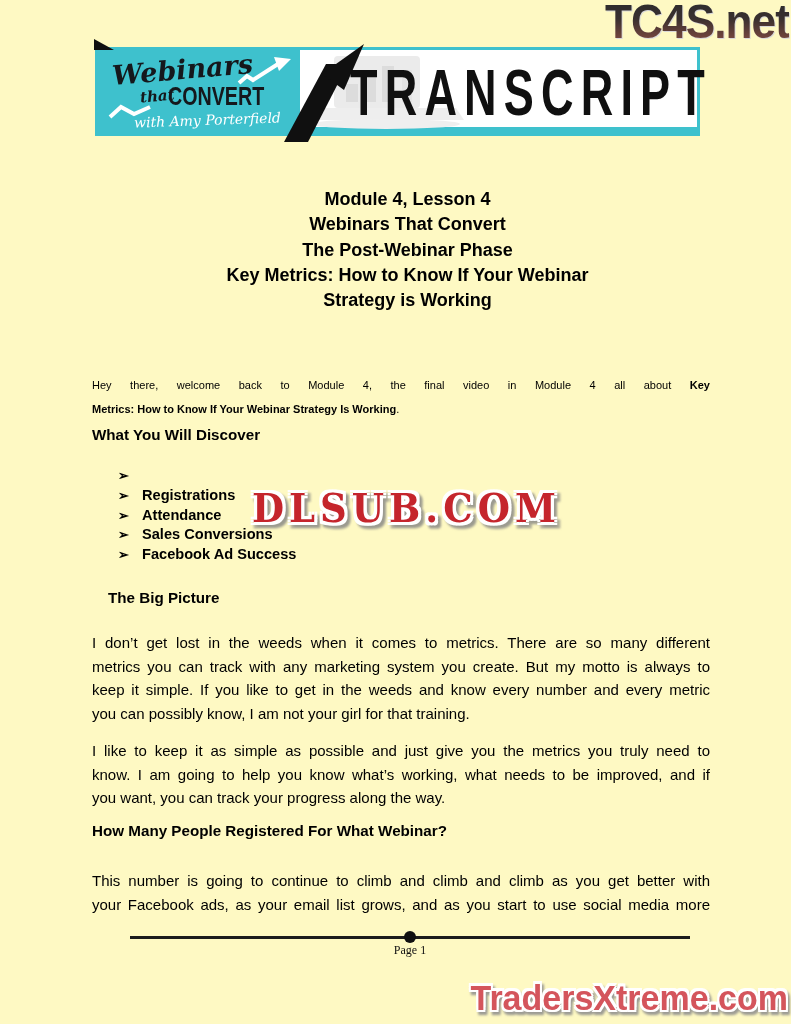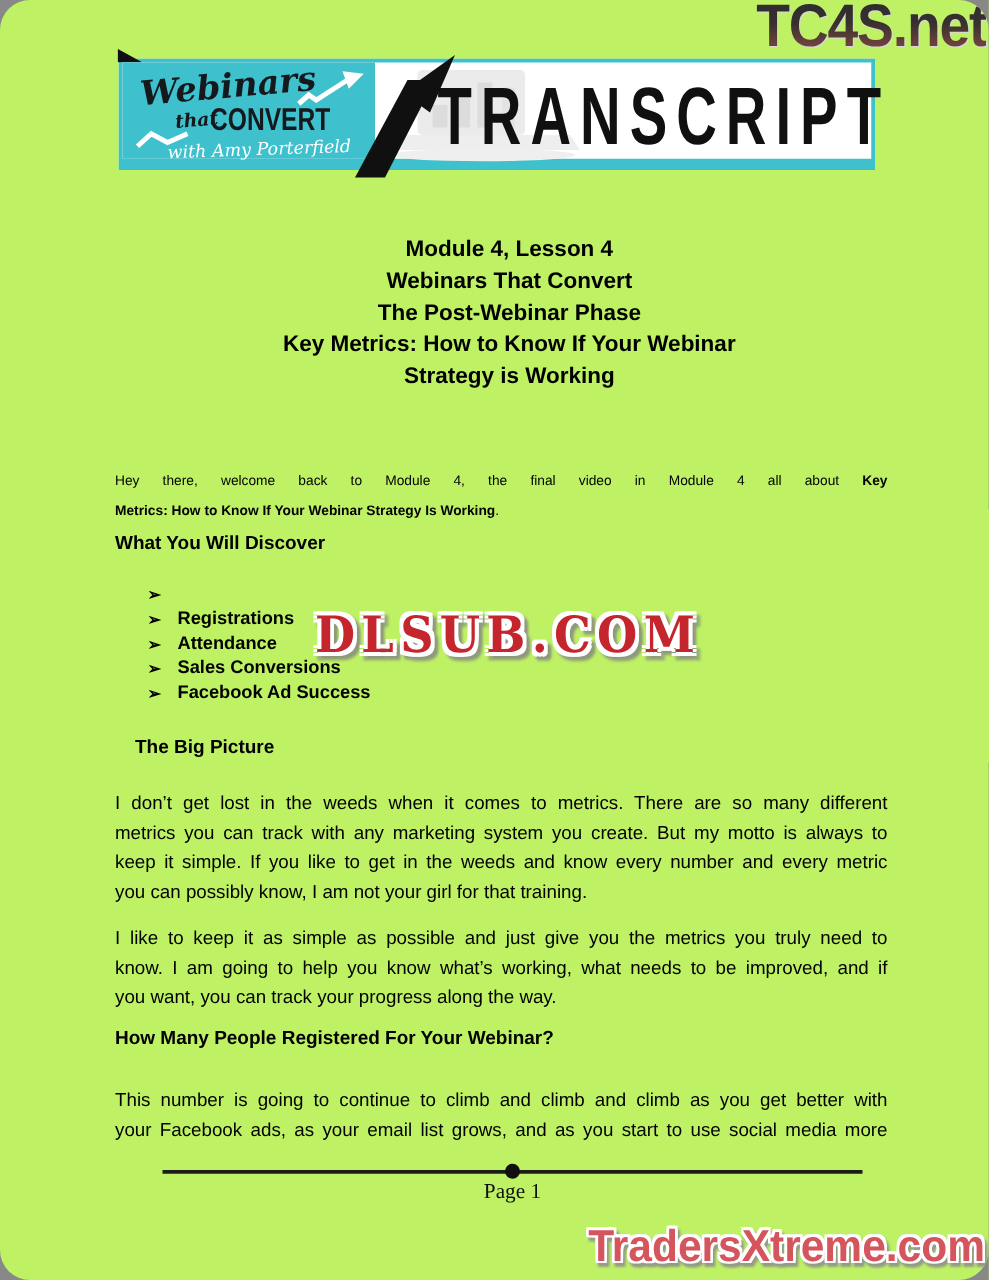--- a/index.html
+++ b/index.html
@@ -1,21 +1,21 @@
 <!DOCTYPE html>
 <html style="--teal: #3ec1cd; --watermark-red: #e8302e; --dlsub-red: #c5252c; --traders-red: #d4555c;"><head>
 <meta charset="utf-8">
 <style>
   :root{
     --teal:#3ec1cd; --watermark-red:#e8302e; --dlsub-red:#c5252c;
     --traders-red:#d4555c; --ink:#111;
   }
   *{box-sizing:border-box; margin:0; padding:0;}
   body{background:#888; font-family:"Liberation Sans",sans-serif;}
-  .page{position:relative; width:791px; height:1024px; background:#bef264; margin:0 auto; overflow:hidden;border-radius:24px;}
+  .page{position:relative; width:791px; height:1024px; background:#fef9c3; margin:0 auto; overflow:hidden;}
 
   
   .tc4s{position:absolute; top:-6px; right:2px; font-family:"Liberation Sans",sans-serif;
     font-weight:bold; font-size:48px; letter-spacing:-1px; transform:scale(.92,1); transform-origin:top right;
     background:linear-gradient(180deg,#2c2c2e 10%,#39302f 45%,#6f443c 78%,#8d564c 100%);
     -webkit-background-clip:text; background-clip:text; color:transparent;
     filter:drop-shadow(1px 1px 0 #d8d8d8); z-index:6;}
 
   
   .banner{position:absolute; left:95px; top:47px; width:605px; height:89px; background:#fff;
@@ -63,21 +63,21 @@
     font-weight:bold; font-size:37px; letter-spacing:5px; color:var(--dlsub-red); transform:scaleY(1.08);
     transform-origin:left top; white-space:nowrap;
     text-shadow:-3px -3px 0 #fff,3px -3px 0 #fff,-3px 3px 0 #fff,3px 3px 0 #fff,
       0 -3px 0 #fff,0 3px 0 #fff,-3px 0 0 #fff,3px 0 0 #fff;
     filter:drop-shadow(3px 3px 1px rgba(130,130,130,.8));}
 
   
   .foot-line{position:absolute; left:130px; top:936px; width:560px; height:3px; background:#1c1c1c;}
   .foot-dot{position:absolute; left:404px; top:931px; width:12px; height:12px; border-radius:50%; background:#101010;}
   .page-num{position:absolute; left:130px; top:943px; width:560px; text-align:center;
-    font-family:"Liberation Serif",serif; font-size:17px; color:#111;}
+    font-family:"Liberation Serif",serif; font-size:12px; color:#111;}
 
   
   .traders{position:absolute; right:3px; top:977px; font-weight:bold; font-size:34px; letter-spacing:0;
     color:var(--traders-red); white-space:nowrap; transform:scaleY(1.05); transform-origin:top right;
     text-shadow:-2px -2px 0 #fff,2px -2px 0 #fff,-2px 2px 0 #fff,2px 2px 0 #fff,
       0 -2px 0 #fff,0 2px 0 #fff,-2px 0 0 #fff,2px 0 0 #fff;
     filter:drop-shadow(2px 3px 1px rgba(140,140,140,.85)); z-index:8;}
 </style>
 </head>
 <body>
@@ -167,21 +167,21 @@
 keep it simple. If you like to get in the weeds and know every number and every metric</div>
     <div>you can possibly know, I am not your girl for that training.</div>
   </div>
 
   <div class="col para p2">
     <div class="jlines">I like to keep it as simple as possible and just give you the metrics you truly need to
 know. I am going to help you know what’s working, what needs to be improved, and if</div>
     <div>you want, you can track your progress along the way.</div>
   </div>
 
-  <div class="col reg h-bold">How Many People Registered For Your Webinar?</div>
+  <div class="col reg h-bold">How Many People Registered For What Webinar?</div>
 
   <div class="col para p3">
     <div class="jlines">This number is going to continue to climb and climb and climb as you get better with
 your Facebook ads, as your email list grows, and as you start to use social media more</div>
   </div>
 
   <div class="foot-line"></div>
   <div class="foot-dot"></div>
   <div class="page-num">Page 1</div>
 

